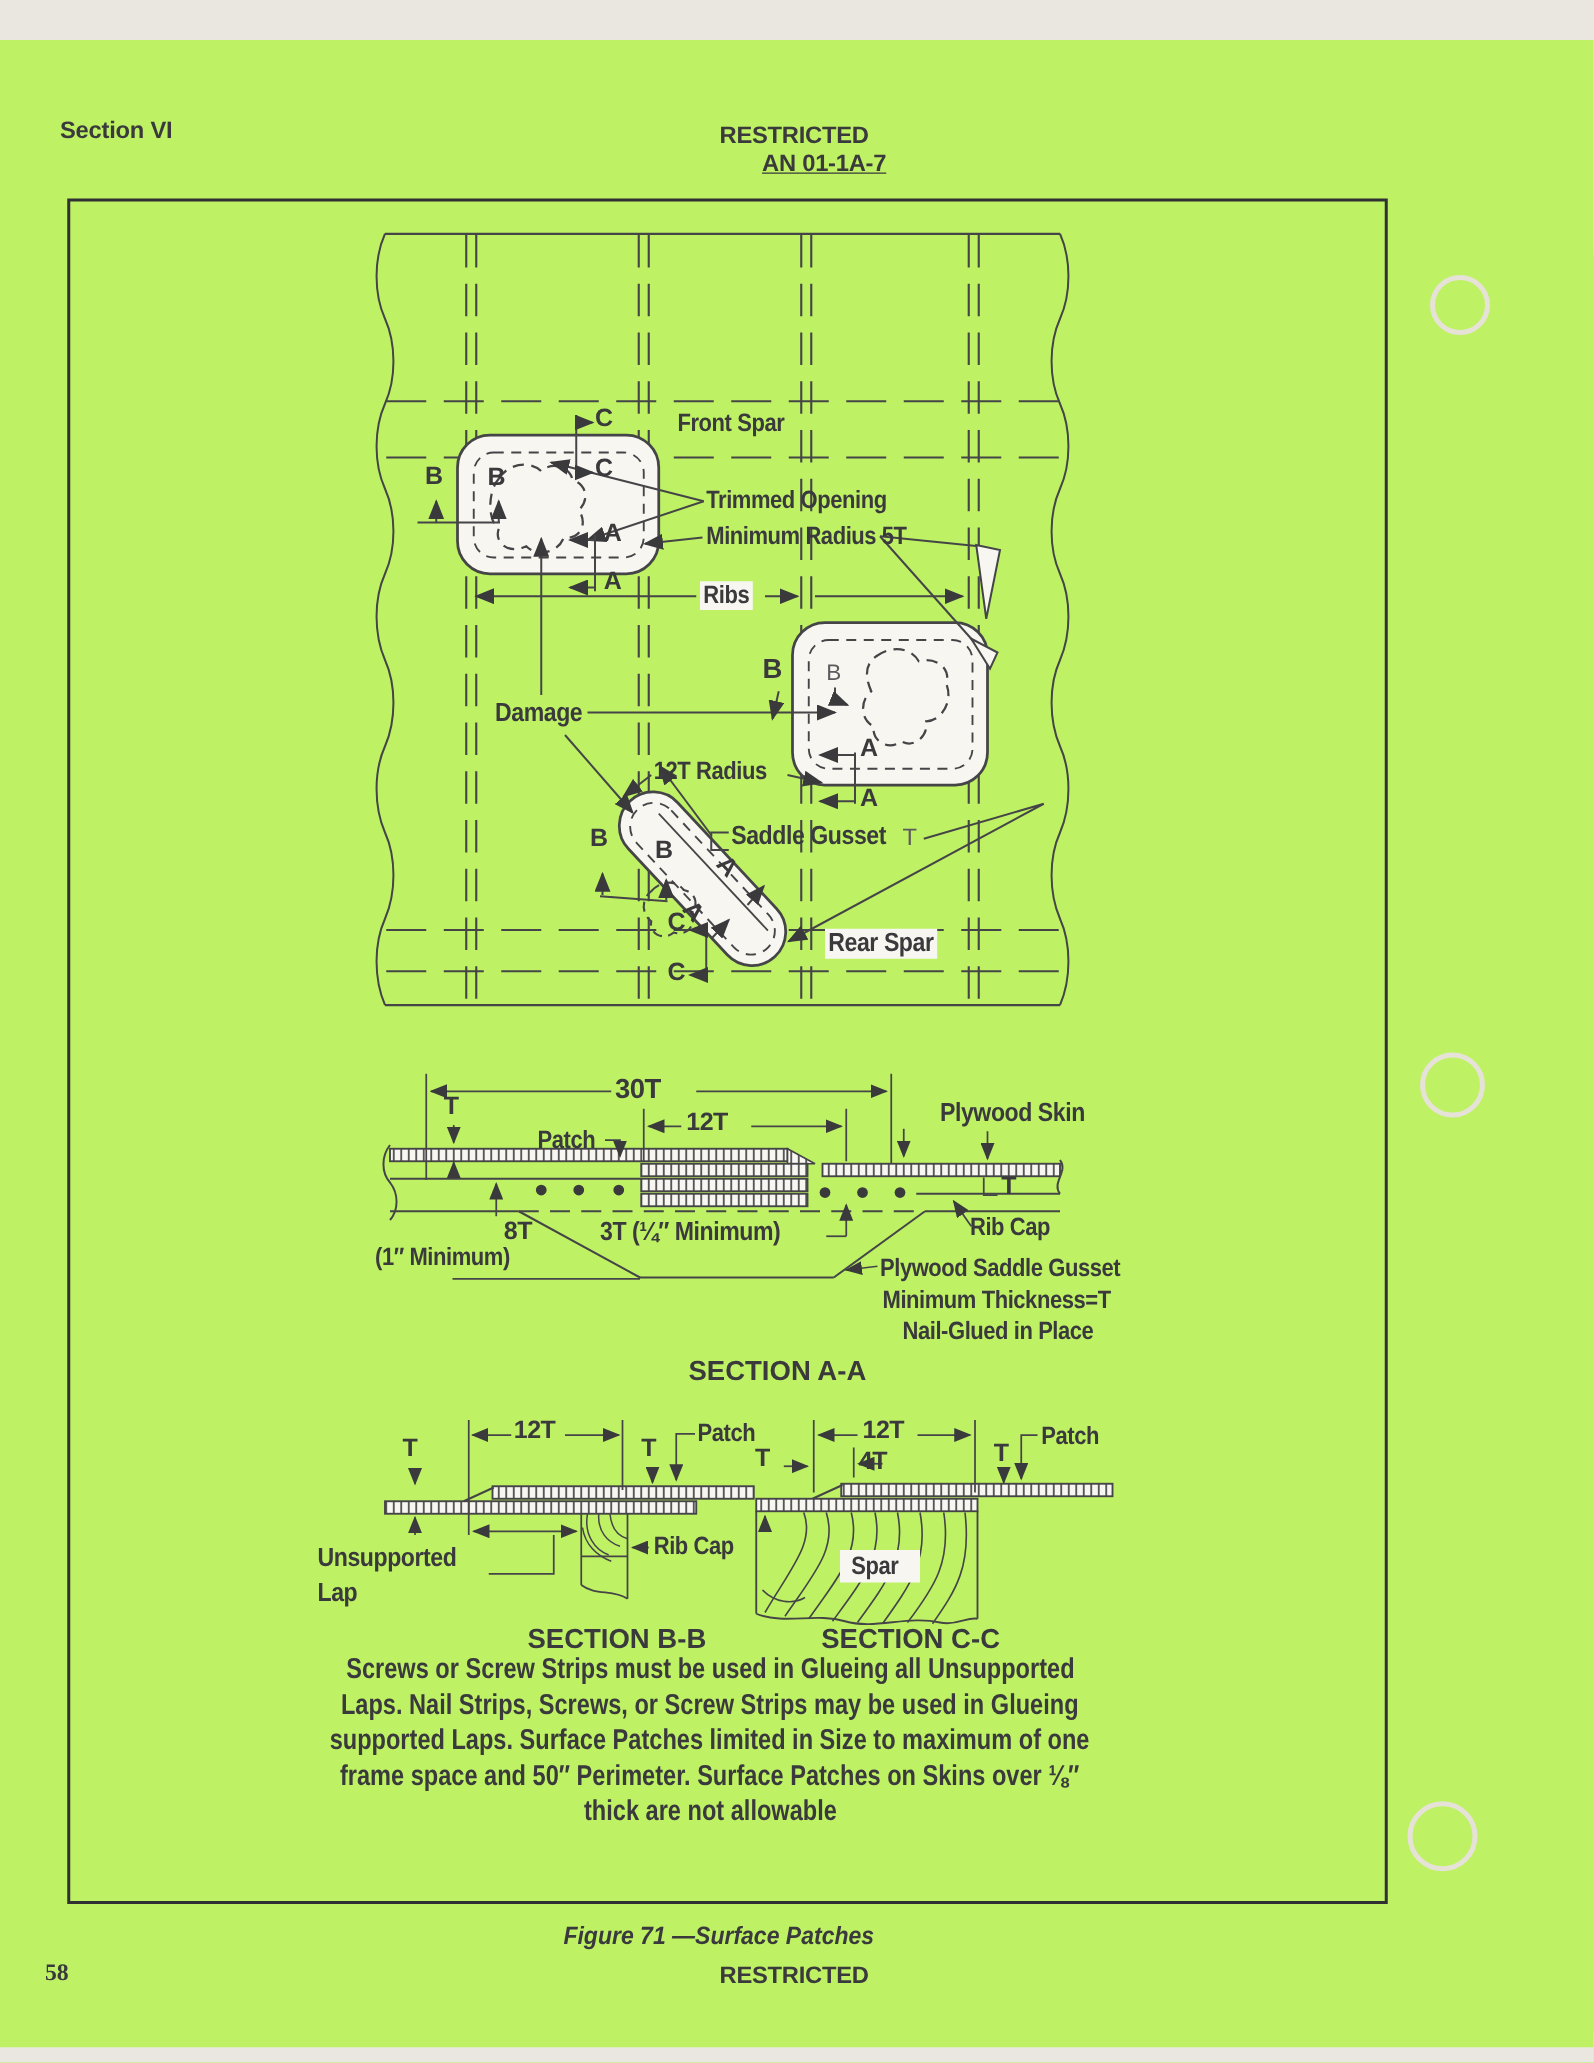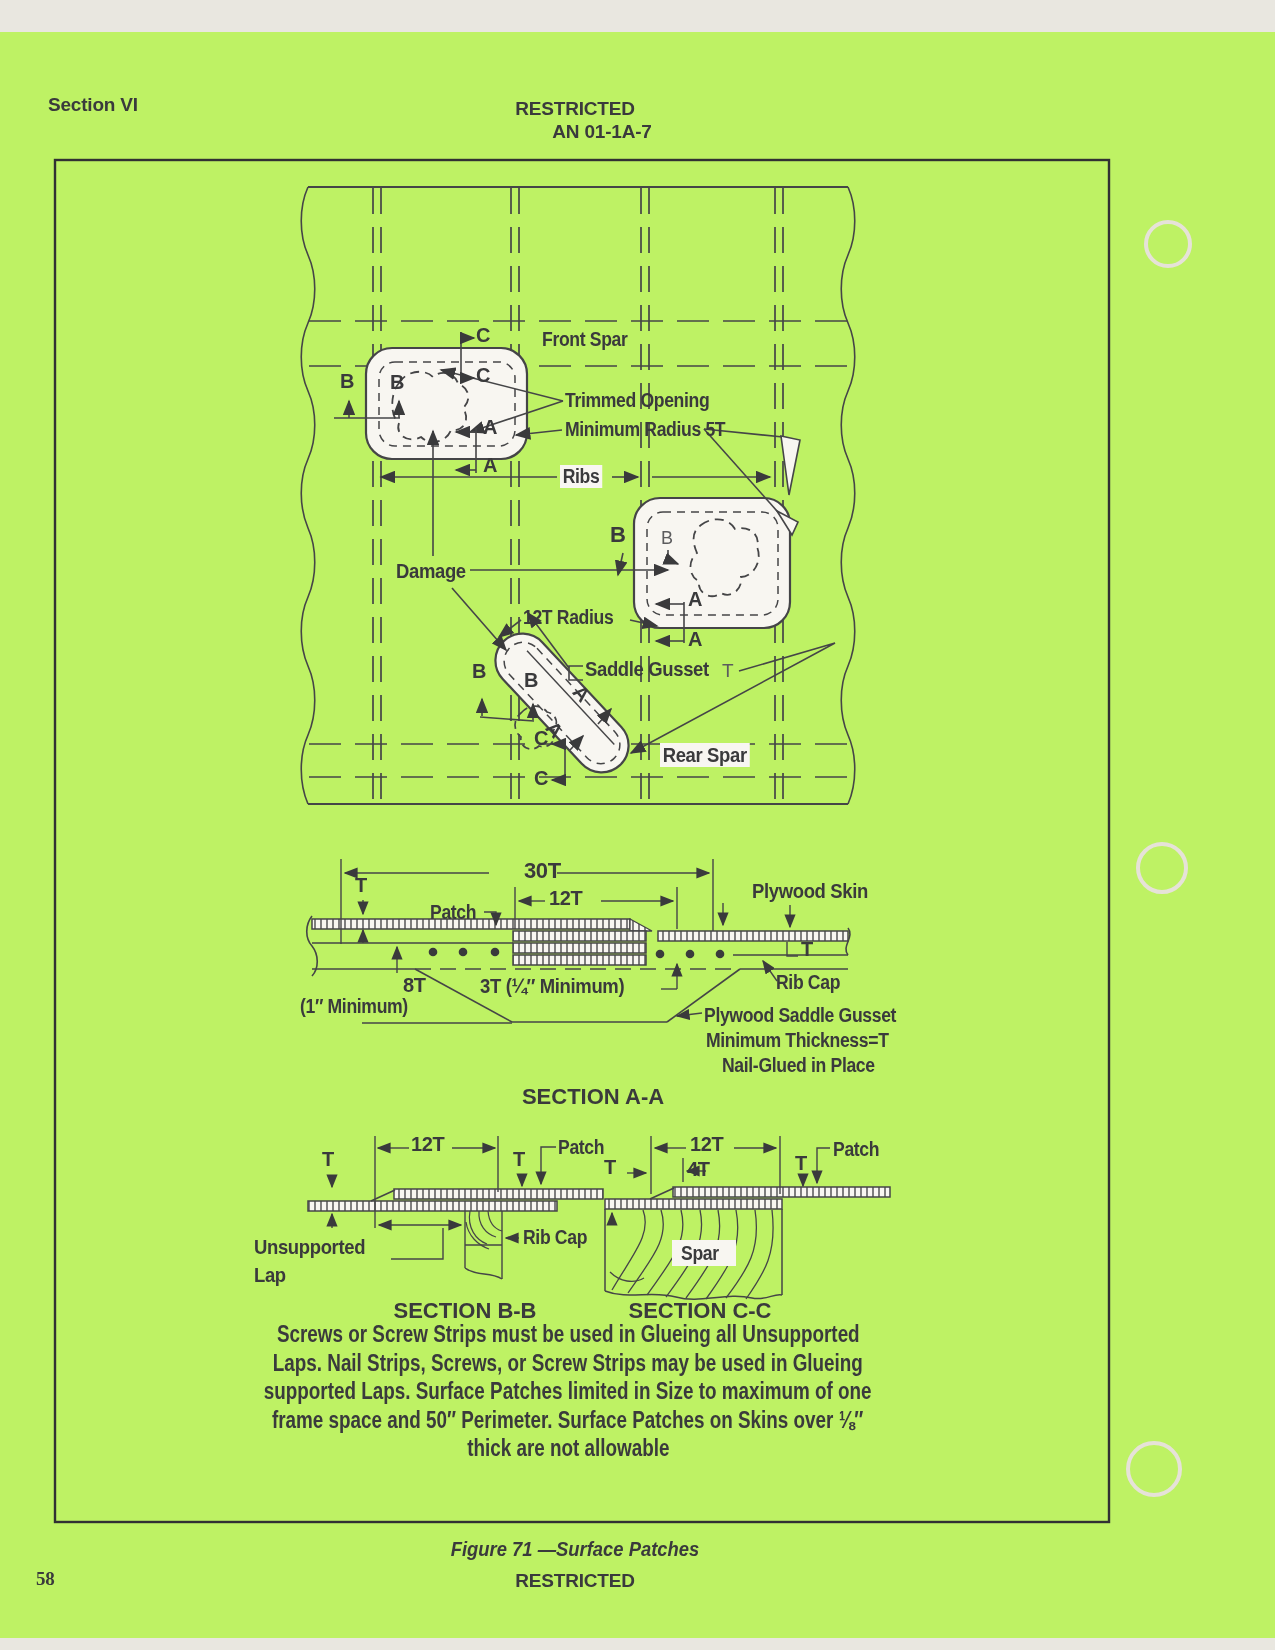--- a/index.html
+++ b/index.html
@@ -1,21 +1,21 @@
 <!DOCTYPE html>
 <html><head>
 <meta charset="utf-8">
 <style>
   html,body{margin:0;padding:0;background:#e9e7e0;}
   .page{position:relative;width:1275px;height:1606px;background:#bef264;overflow:hidden;
         font-family:"Liberation Sans", sans-serif;color:#3a3a3c;margin-top:32px;}
   .page svg{position:absolute;left:0;top:0;}
   .lbl{position:absolute;font-weight:700;font-size:20px;letter-spacing:-0.4px;white-space:nowrap;color:#3a3a3c;}
   .cond{transform:scaleX(0.88);transform-origin:0 50%;}
-  .ctr{text-align:center;}
+  .ctr{text-align:right;}
   .light{font-weight:400;color:#5c5c5e;}
   .rot{transform:rotate(48deg);transform-origin:50% 50%;}
   .bgw{background:#f8f6f1;padding:0 3px;}
   .title{font-size:22px;letter-spacing:0;}
   .note-block{position:absolute;left:248px;top:1288px;width:640px;display:flex;flex-direction:column;align-items:center;}
   .note-line{font-weight:700;font-size:23px;line-height:28.5px;white-space:nowrap;transform:scaleX(0.82);transform-origin:50% 50%;}
   .caption{position:absolute;left:375px;top:1506px;width:400px;text-align:center;
            font-style:italic;font-weight:700;font-size:20px;transform:scaleX(0.92);transform-origin:50% 50%;}
   .hdr{position:absolute;font-weight:700;font-size:19px;letter-spacing:-0.2px;}
 </style>
@@ -242,21 +242,21 @@
       <path d="M627,1141 L646,1141" marker-end="url(#ah)"></path>
       <path d="M612,1191 V1181" marker-end="url(#ah)"></path>
       <path d="M803,1147 V1154" marker-end="url(#ah)"></path>
       <path d="M830,1116 H817 V1151" marker-end="url(#ah)"></path>
     </g>
   </g>
 </svg>
 
 <div class="hdr" style="left:48px;top:62px;">Section VI</div>
 <div class="hdr ctr" style="left:455px;top:66px;width:240px;">RESTRICTED</div>
-<div class="hdr ctr" style="left:482px;top:89px;width:240px;">AN 01-1A-7</div>
+<div class="hdr ctr" style="left:469px;top:89px;width:240px;text-decoration:underline;">AN 01-1A-7</div>
 
 <div class="lbl cond" style="left:542px;top:296px;">Front Spar</div>
 <div class="lbl cond" style="left:565px;top:357px;">Trimmed Opening</div>
 <div class="lbl cond" style="left:565px;top:386px;">Minimum Radius 5T</div>
 <div class="lbl cond bgw" style="left:560px;top:433px;">Ribs</div>
 <div class="lbl cond" style="left:396px;top:527px;font-size:21px;">Damage</div>
 <div class="lbl cond" style="left:523px;top:574px;">12T Radius</div>
 <div class="lbl cond" style="left:585px;top:625px;font-size:21px;">Saddle Gusset</div>
 <div class="lbl light" style="left:722px;top:628px;font-size:19px;">T</div>
 <div class="lbl cond bgw" style="left:660px;top:711px;font-size:21px;">Rear Spar</div>
@@ -271,21 +271,21 @@
 <div class="lbl light" style="left:661px;top:496px;font-size:18px;">B</div>
 <div class="lbl" style="left:688px;top:556px;">A</div>
 <div class="lbl" style="left:688px;top:596px;">A</div>
 <div class="lbl" style="left:472px;top:628px;">B</div>
 <div class="lbl" style="left:524px;top:637px;">B</div>
 <div class="lbl rot" style="left:574px;top:650px;">A</div>
 <div class="lbl rot" style="left:547px;top:686px;">A</div>
 <div class="lbl" style="left:534px;top:695px;">C</div>
 <div class="lbl" style="left:534px;top:735px;">C</div>
 
-<div class="lbl" style="left:524px;top:826px;font-size:22px;">30T</div>
+<div class="lbl" style="left:492px;top:826px;font-size:22px;">30T</div>
 <div class="lbl" style="left:355px;top:842px;">T</div>
 <div class="lbl cond" style="left:430px;top:869px;">Patch</div>
 <div class="lbl" style="left:549px;top:855px;">12T</div>
 <div class="lbl cond" style="left:752px;top:847px;font-size:21px;">Plywood Skin</div>
 <div class="lbl" style="left:403px;top:942px;">8T</div>
 <div class="lbl cond" style="left:300px;top:963px;">(1″ Minimum)</div>
 <div class="lbl cond" style="left:480px;top:942px;font-size:21px;">3T (¼″ Minimum)</div>
 <div class="lbl cond" style="left:776px;top:939px;">Rib Cap</div>
 <div class="lbl" style="left:801px;top:906px;">T</div>
 <div class="lbl cond" style="left:704px;top:972px;">Plywood Saddle Gusset</div>

